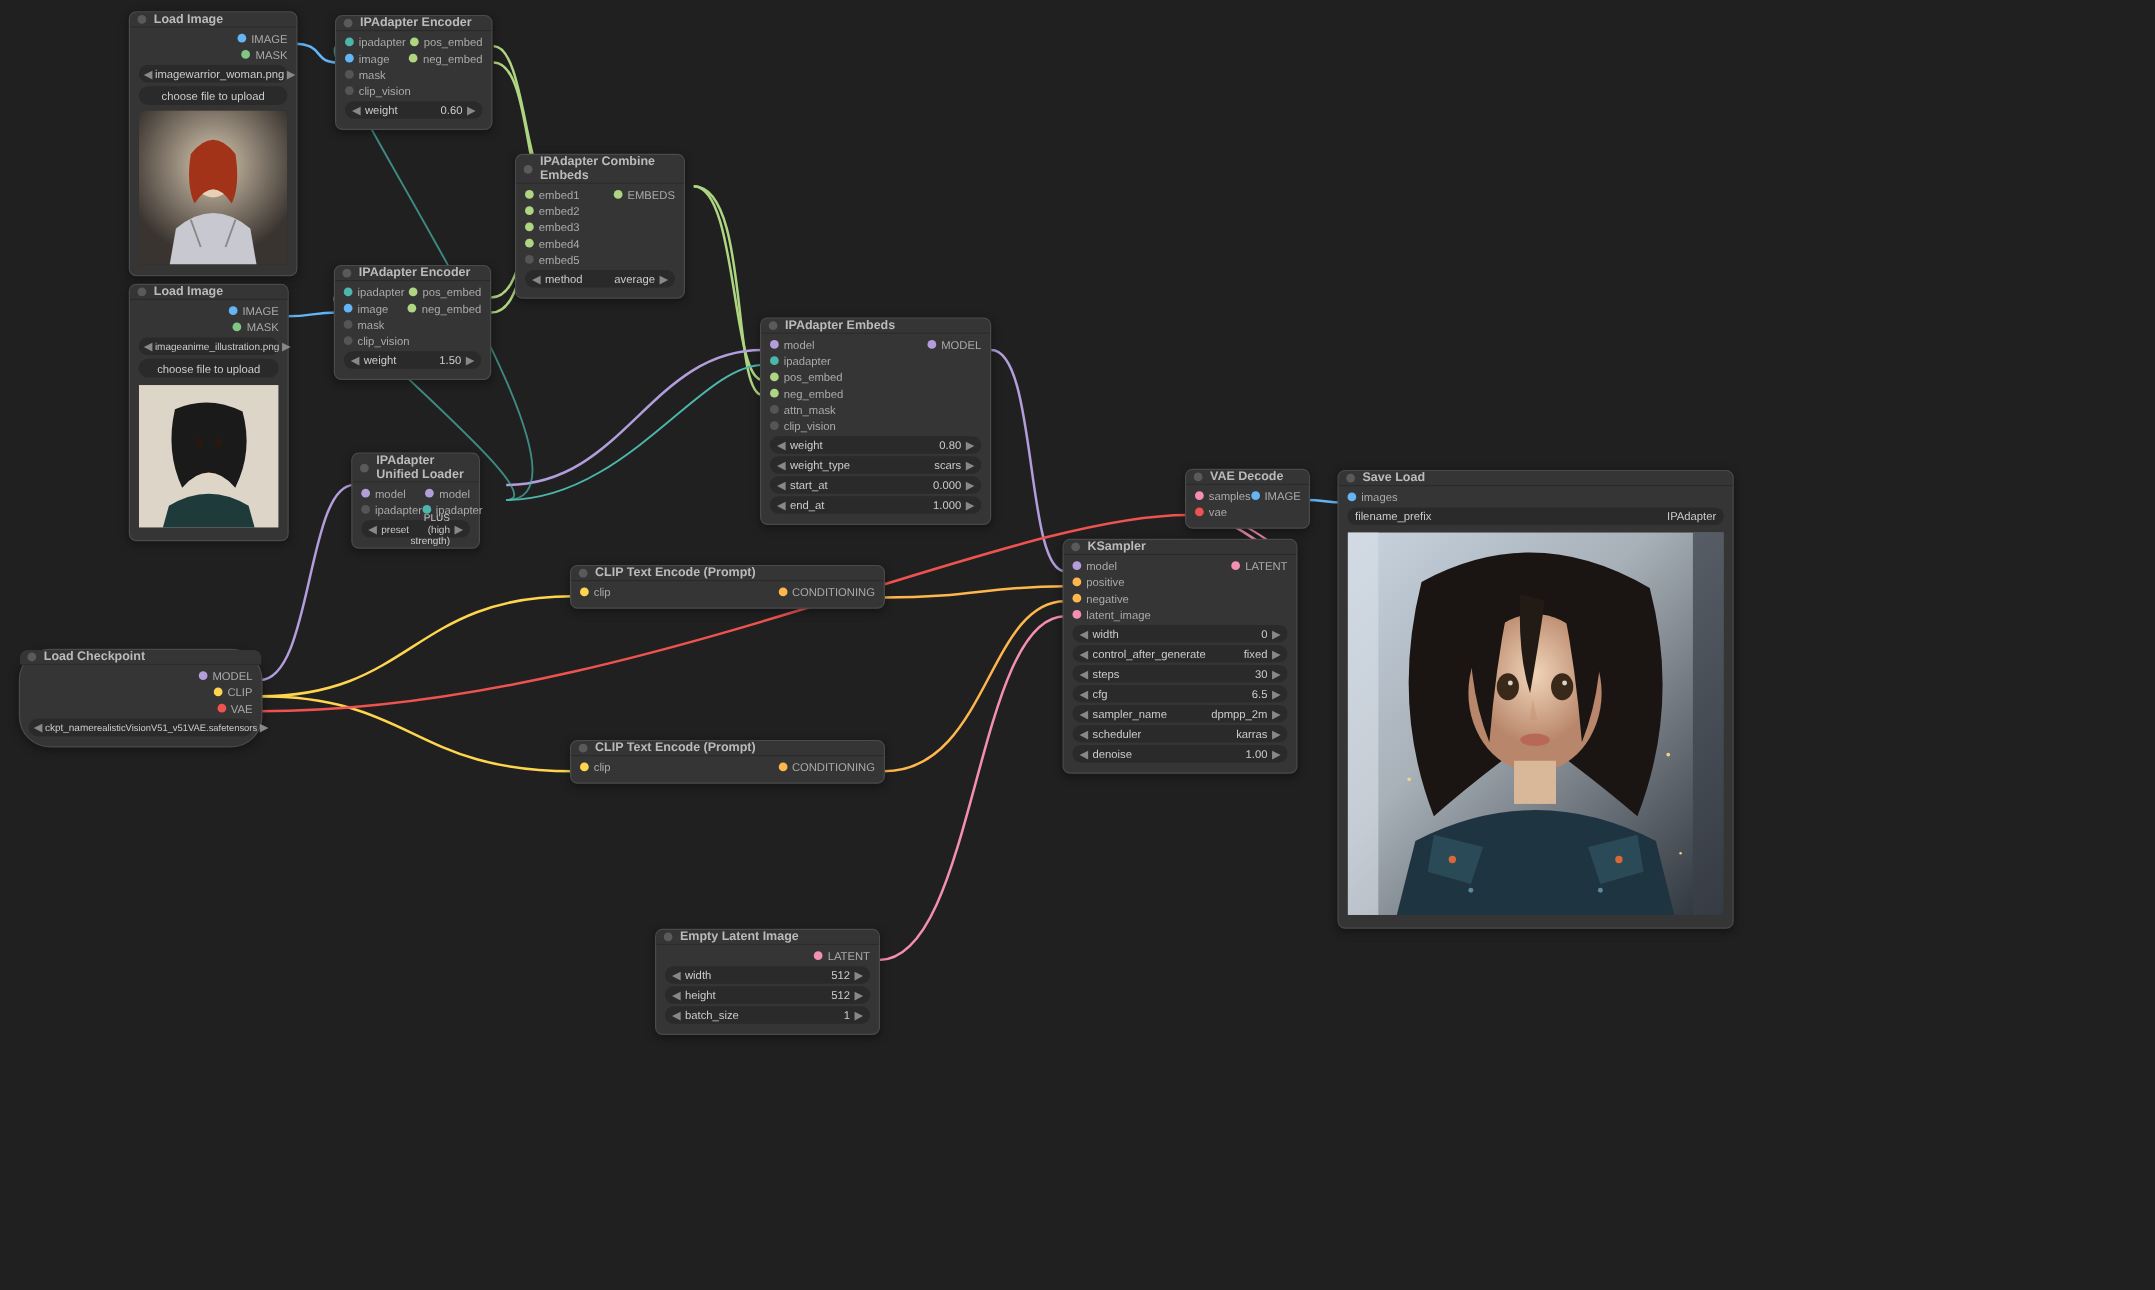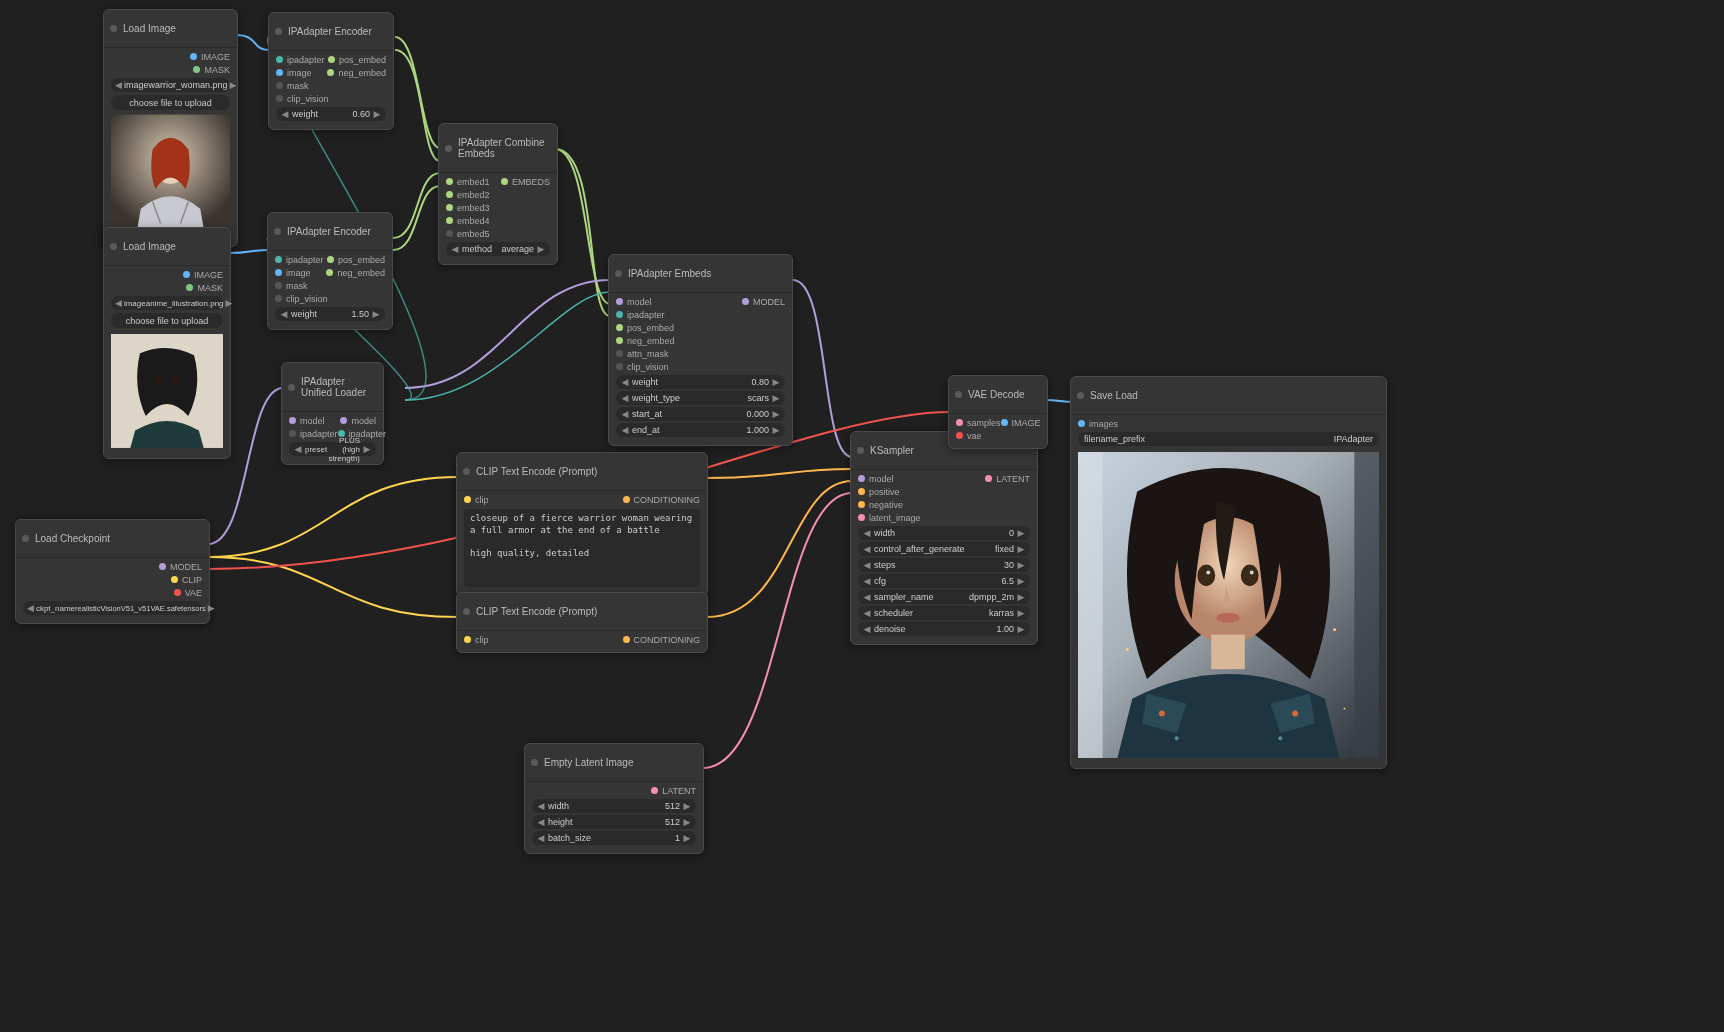--- a/index.html
+++ b/index.html
@@ -25,26 +25,27 @@
     position: absolute;
     background: #353535;
     border: 1px solid #4a4a4a;
     border-radius: 6px;
     box-shadow: 0 2px 8px rgba(0,0,0,0.4);
     z-index: 2;
   }
   .node-title {
     display: flex;
     align-items: center;
-    padding: 13px 6px;
+    padding: 0 6px;
     border-bottom: 1px solid #2a2a2a;
     border-radius: 6px 6px 0 0;
     font-size: 10px;
     color: #bbb;
     background: #353535;
+    font-weight: bold;
   }
   .title-dot {
     width: 7px; height: 7px;
     border-radius: 50%;
     background: #5a5a5a;
     margin-right: 6px;
     flex-shrink: 0;
   }
   .node-body { padding: 2px 1px 6px 1px; }
   .slot-row {
@@ -241,21 +242,21 @@
         <ellipse cx="58" cy="50" rx="22" ry="26" fill="#e8d4bc"></ellipse>
         <path d="M30,20 Q58,8 86,22 Q95,55 80,85 Q58,60 36,85 Q22,55 30,20" fill="#1a1a1a"></path>
         <ellipse cx="50" cy="48" rx="3" ry="4" fill="#2a1810"></ellipse>
         <ellipse cx="66" cy="48" rx="3" ry="4" fill="#2a1810"></ellipse>
         <path d="M25,100 Q58,80 91,100 L96,118 L20,118 Z" fill="#1e3a3a"></path>
       </svg>
     </div>
   </div>
 </div>
 
-<div class="node" style="left:15px; top:519px; width:195px;">
+<div class="node" style="left:15px; top:519px; width:195px;border-radius:25px;">
   <div class="node-title">
     <span class="title-dot"></span>
     <span>Load Checkpoint</span>
   </div>
   <div class="node-body">
     <div class="slot-row">
         <span class="slot-out">
           <span>MODEL</span>
           <span class="port" style="background:#b39ddb"></span>
         </span>
@@ -403,21 +404,21 @@
     </div>
     <div class="widget">
       <span class="arrow">◀</span>
       <span class="wlabel" style="font-size:8px">preset</span>
       <span class="wval" style="font-size:8px">PLUS (high strength)</span>
       <span class="arrow">▶</span>
     </div>
   </div>
 </div>
 
-<div class="node" style="left:438px; top:123px; width:120px;">
+<div class="node" style="left:412px; top:123px; width:136px;">
   <div class="node-title">
     <span class="title-dot"></span>
     <span>IPAdapter Combine Embeds</span>
   </div>
   <div class="node-body">
     <div class="slot-row">
       <span class="slot-in">
           <span class="port" style="background:#aed581"></span>
           <span>embed1</span>
         </span>
@@ -541,23 +542,20 @@
     <div class="slot-row">
       <span class="slot-in">
           <span class="port" style="background:#ffd54f"></span>
           <span>clip</span>
         </span>
       <span class="slot-out">
           <span>CONDITIONING</span>
           <span class="port" style="background:#ffb74d"></span>
         </span>
     </div>
-    <div class="textarea" style="min-height:78px">closeup of a fierce warrior woman wearing a full armor at the end of a battle
-
-high quality, detailed</div>
   </div>
 </div>
 
 <div class="node" style="left:456px; top:592px; width:252px;">
   <div class="node-title">
     <span class="title-dot"></span>
     <span>CLIP Text Encode (Prompt)</span>
   </div>
   <div class="node-body">
     <div class="slot-row">

